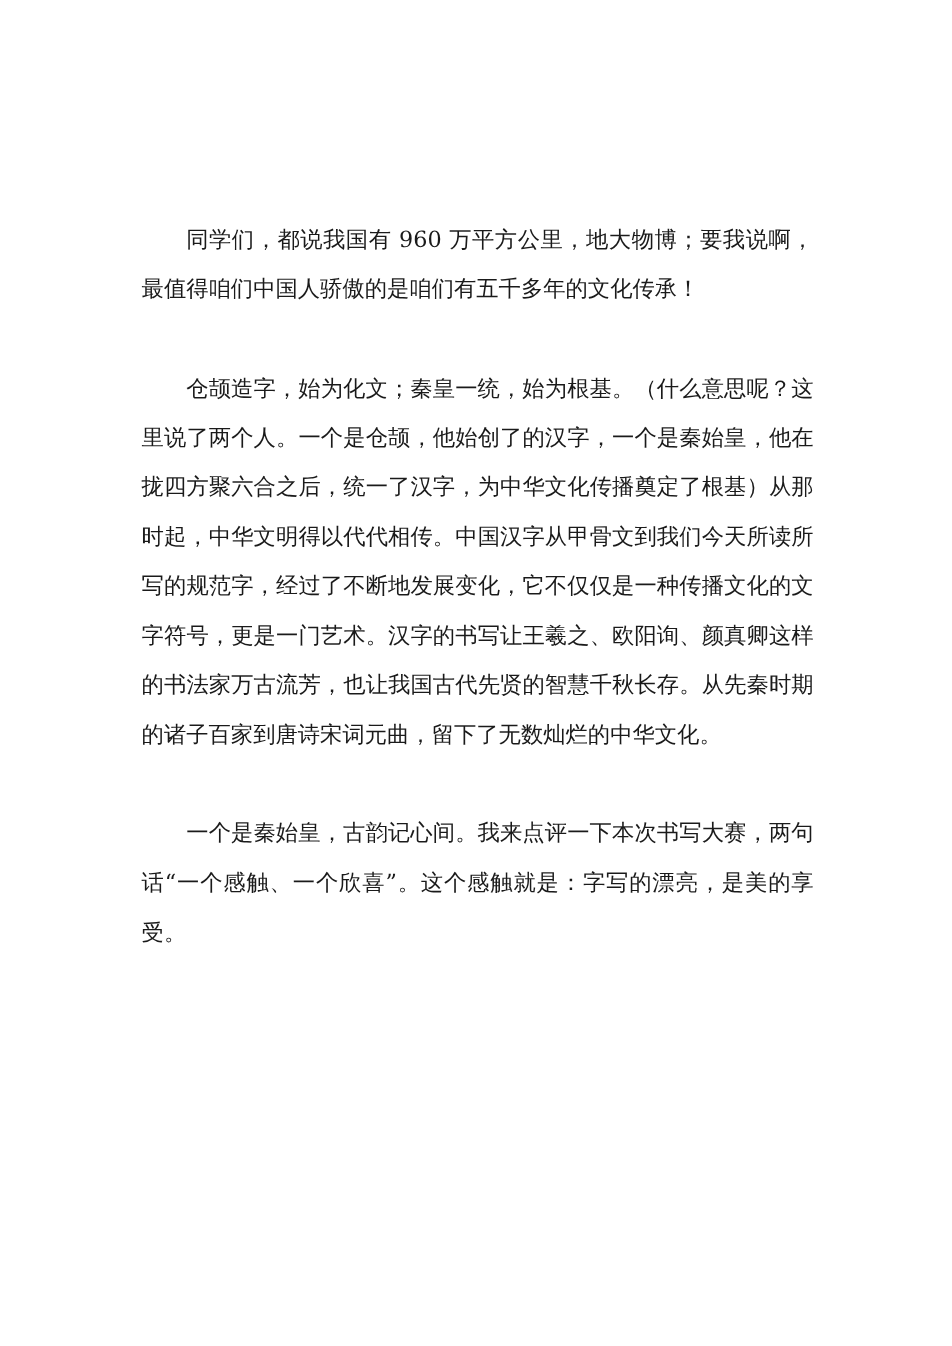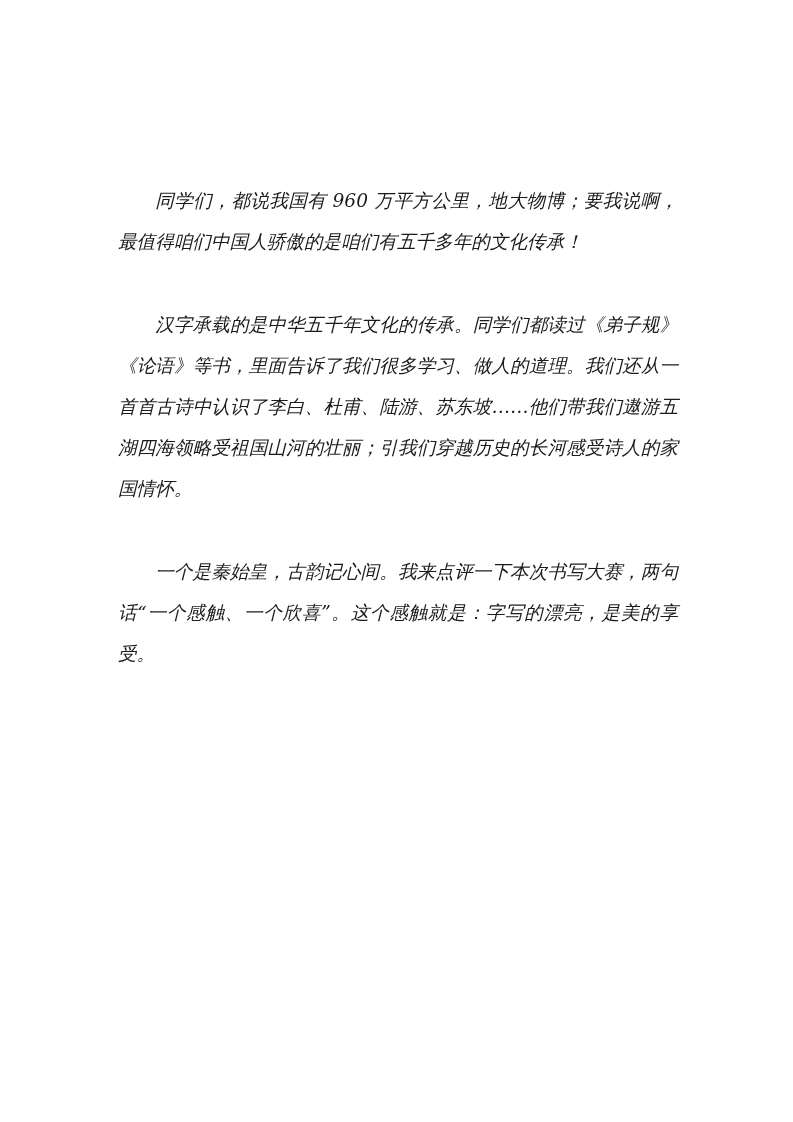--- a/index.html
+++ b/index.html
@@ -13,21 +13,20 @@
     position: relative;
     overflow: hidden;
   }
   .page {
     position: absolute;
     left: 0;
     top: 0;
     width: 793px;
     height: 1066px;
     background: #ffffff;
-    font-style: italic;
   }
   .content {
     position: absolute;
     left: 118px;
     top: 180px;
     width: 560px;
     font-family: "DejaVu Serif", "Liberation Serif", serif;
     font-size: 18.6px;
     line-height: 41.2px;
     color: #1a1a1a;
@@ -39,16 +38,16 @@
     letter-spacing: 0;
     word-break: break-all;
   }
 </style>
 </head>
 <body>
 
 <div class="page">
   <div class="content">
     <p class="para">同学们，都说我国有 960 万平方公里，地大物博；要我说啊，最值得咱们中国人骄傲的是咱们有五千多年的文化传承！</p>
-    <p class="para">汉字承载的是中华五千年文化的传承。同学们都读过《弟子规》《论语》等书，里面告诉了我们很多学习、做人的道理。我们还从一首首古诗中认识了李白、杜甫、陆游、苏东坡……他们带我们遨游五湖四海领略受祖国山河的壮丽；引我们穿越历史的长河感受诗人的家国情怀。</p>
+    <p class="para">仓颉造字，始为化文；秦皇一统，始为根基。（什么意思呢？这里说了两个人。一个是仓颉，他始创了的汉字，一个是秦始皇，他在拢四方聚六合之后，统一了汉字，为中华文化传播奠定了根基）从那时起，中华文明得以代代相传。中国汉字从甲骨文到我们今天所读所写的规范字，经过了不断地发展变化，它不仅仅是一种传播文化的文字符号，更是一门艺术。汉字的书写让王羲之、欧阳询、颜真卿这样的书法家万古流芳，也让我国古代先贤的智慧千秋长存。从先秦时期的诸子百家到唐诗宋词元曲，留下了无数灿烂的中华文化。</p>
     <p class="para">一个是秦始皇，古韵记心间。我来点评一下本次书写大赛，两句话“一个感触、一个欣喜”。这个感触就是：字写的漂亮，是美的享受。</p>
   </div>
 </div>
 
 </body></html>

